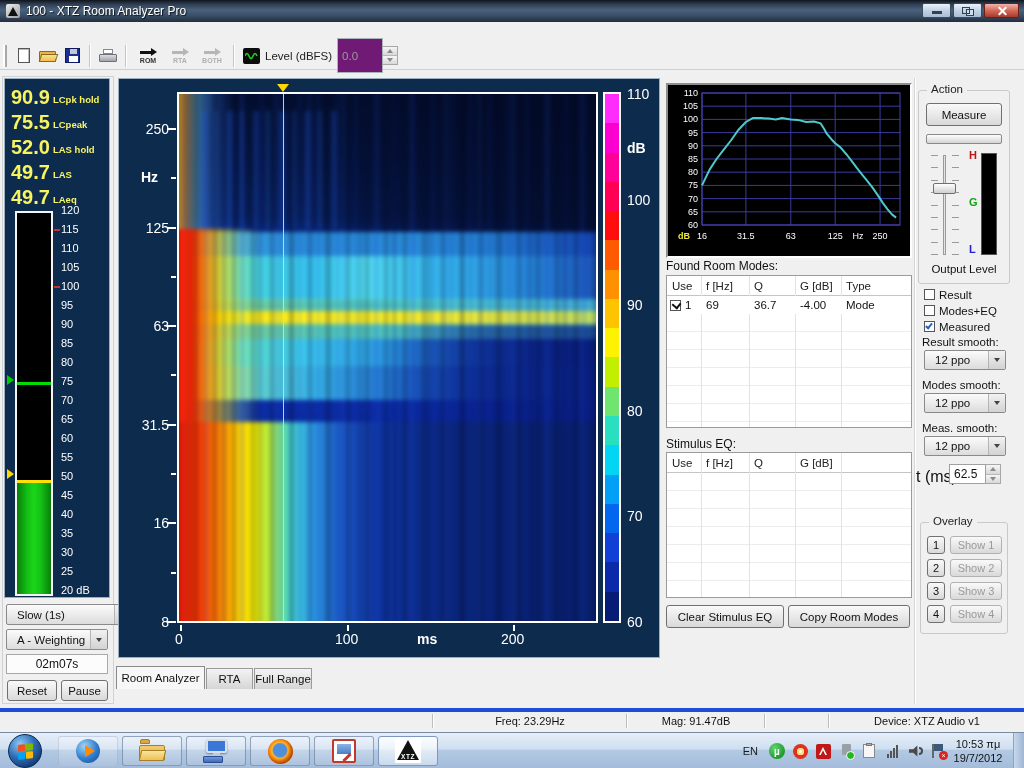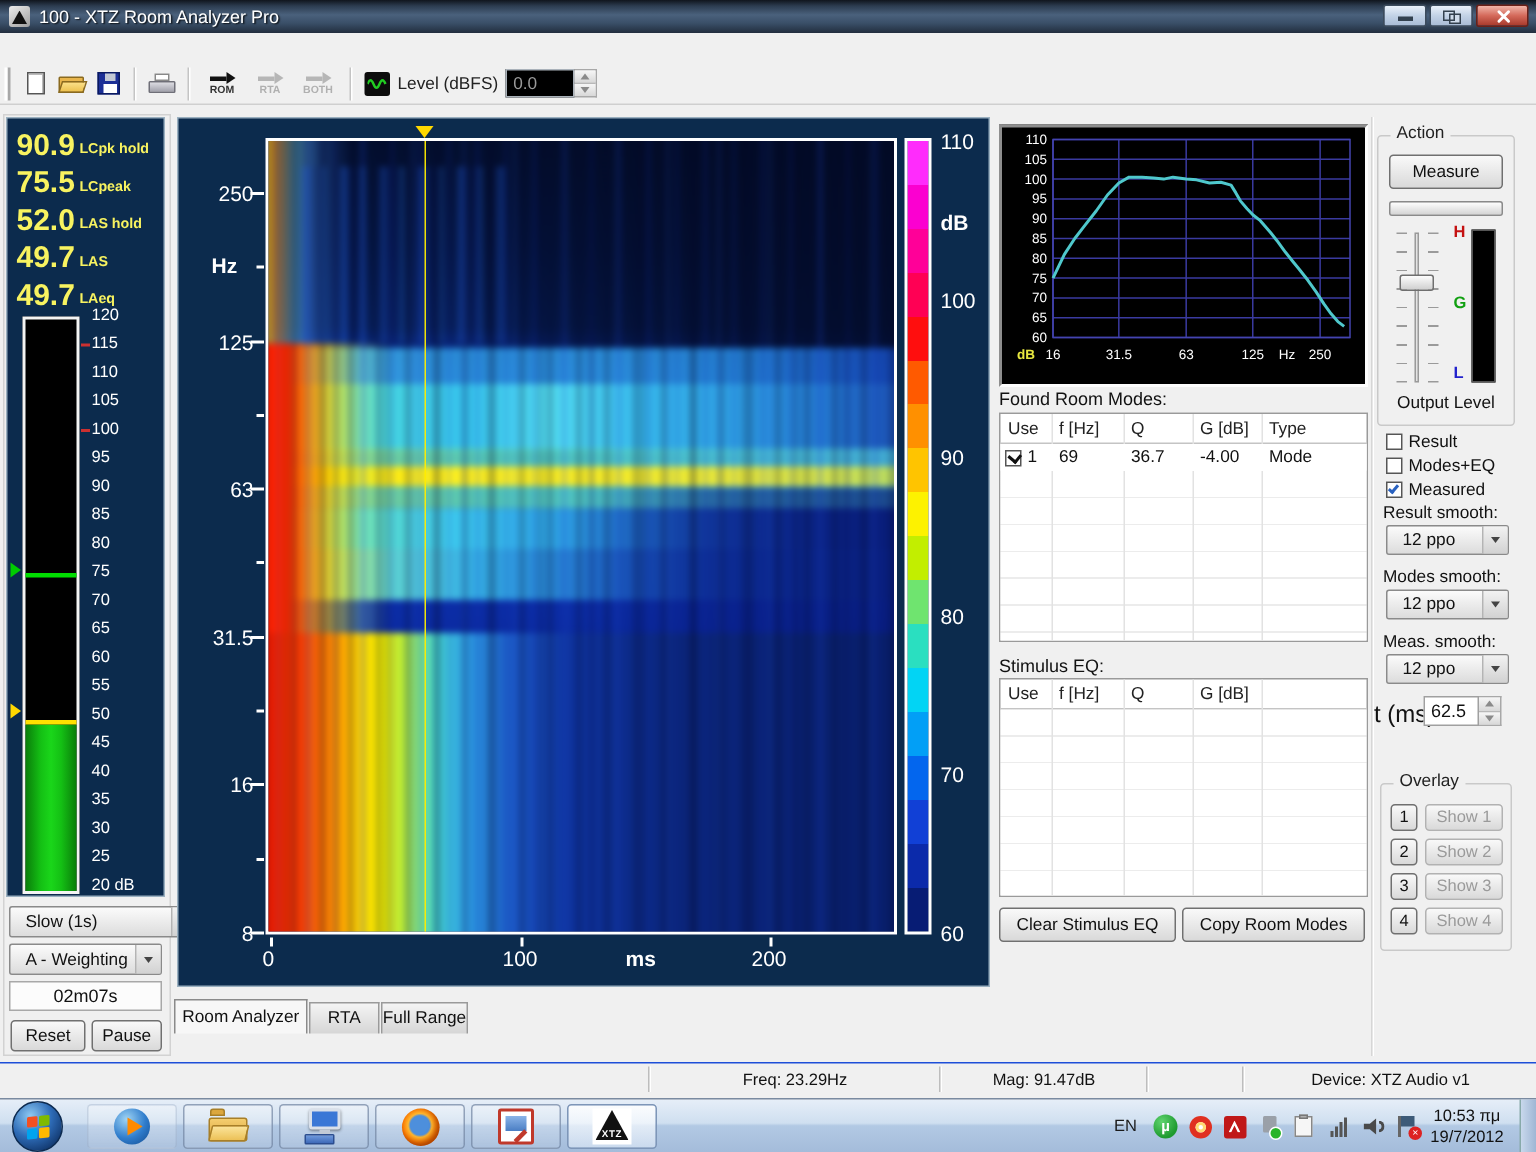--- a/index.html
+++ b/index.html
@@ -50,21 +50,21 @@
   .tb-arrow{display:flex;flex-direction:column;align-items:center;width:32px;height:24px;justify-content:center;}
   .arrow-shape{display:flex;align-items:center;height:9px;}
   .arrow-shaft{width:11px;height:3px;}
   .arrow-head{width:0;height:0;border-top:4px solid transparent;border-bottom:4px solid transparent;border-left:6px solid;}
   .tb-arrow.en .arrow-shaft{background:#111;}.tb-arrow.en .arrow-head{border-left-color:#111;}
   .tb-arrow.dis .arrow-shaft{background:#b6b6b6;}.tb-arrow.dis .arrow-head{border-left-color:#b6b6b6;}
   .tb-arrow .lbl{font-size:7px;font-weight:bold;color:#333;margin-top:0;}
   .tb-arrow.dis .lbl{color:#b0b0b0;}
   .i-gen{width:17px;height:16px;background:#0c0c0c;border-radius:2px;display:flex;align-items:center;justify-content:center;margin:0 3px;}
   .level-label{font-size:11.5px;color:#222;margin:0 5px 0 2px;}
-  .level-input{width:46px;height:19px;border:1px solid #aab2ba;background:#000000;color:#9a9a9a;
+  .level-input{width:46px;height:35px;border:1px solid #aab2ba;background:#701a75;color:#9a9a9a;
     font-size:11.5px;display:flex;align-items:center;padding-left:4px;}
   .spinner{width:15px;height:19px;display:flex;flex-direction:column;border:1px solid #a8a8a8;border-left:none;}
   .spin-b{flex:1;background:linear-gradient(#f6f6f6,#d8d8d8);display:flex;align-items:center;justify-content:center;border-bottom:1px solid #b8b8b8;}
   .spin-b:last-child{border-bottom:none;}
   .tri-up{width:0;height:0;border-left:3px solid transparent;border-right:3px solid transparent;border-bottom:4px solid #8a8a8a;}
   .tri-dn{width:0;height:0;border-left:3px solid transparent;border-right:3px solid transparent;border-top:4px solid #8a8a8a;}
 
   
   .left-wrap{position:absolute;left:2px;top:76px;width:112px;height:628px;border:1px solid #d2d2d2;background:#f0f0f0;}
   .spl-panel{position:absolute;left:4px;top:78px;width:106px;height:520px;background:#0c2b4d;border:1px solid #9ab0c0;}
@@ -183,21 +183,21 @@
   .ov-row{display:flex;align-items:center;margin:5px 0 0 6px;gap:5px;}
   .ov-num{width:18px;height:18px;font-size:11px;}
   .ov-show{width:52px;height:18px;font-size:11px;}
 
   
   .tab{position:absolute;display:flex;align-items:center;justify-content:center;font-size:11.5px;color:#111;}
   .tab.active{left:116px;top:666px;width:89px;height:23px;background:#f7f7f7;border:1px solid #8a8a8a;border-bottom:none;z-index:2;}
   .tab.t2{left:206px;top:668px;width:47px;height:21px;}
   .tab.t3{left:254px;top:668px;width:58px;height:21px;}
   .tab.inactive{background:linear-gradient(#f4f4f4,#d6d6d6);border:1px solid #9a9a9a;border-bottom:none;}
-  .statusbar{position:absolute;left:0;top:708px;width:1024px;height:22px;background:#f0f0f0;border-top:1px solid #1d4ed8;display:flex;align-items:stretch;}
+  .statusbar{position:absolute;left:0;top:708px;width:1024px;height:22px;background:#f0f0f0;border-top:4px solid #1d4ed8;display:flex;align-items:stretch;}
   .sb-panel{display:flex;align-items:center;justify-content:center;font-size:11px;color:#111;}
   .sb-div{width:2px;border-left:1px solid #bdbdbd;border-right:1px solid #fff;margin:2px 0;}
 
   
   .taskbar{position:absolute;left:0;top:732px;width:1024px;height:36px;border-top:1px solid #7a8aa0;
     background:linear-gradient(180deg,#e6eef8 0%,#cfdff0 45%,#b2c9e4 50%,#a4bcda 100%);}
   .orb{position:absolute;left:8px;top:1px;width:34px;height:34px;border-radius:50%;
     background:radial-gradient(circle at 35% 28%,#8ec9f2,#2e6cb8 45%,#143c74 78%,#0a2448);
     border:1px solid #0c2a50;display:flex;align-items:center;justify-content:center;}
   .flag{width:15px;height:15px;display:grid;grid-template-columns:7px 7px;grid-template-rows:7px 7px;gap:1px;transform:skewY(-6deg);}

